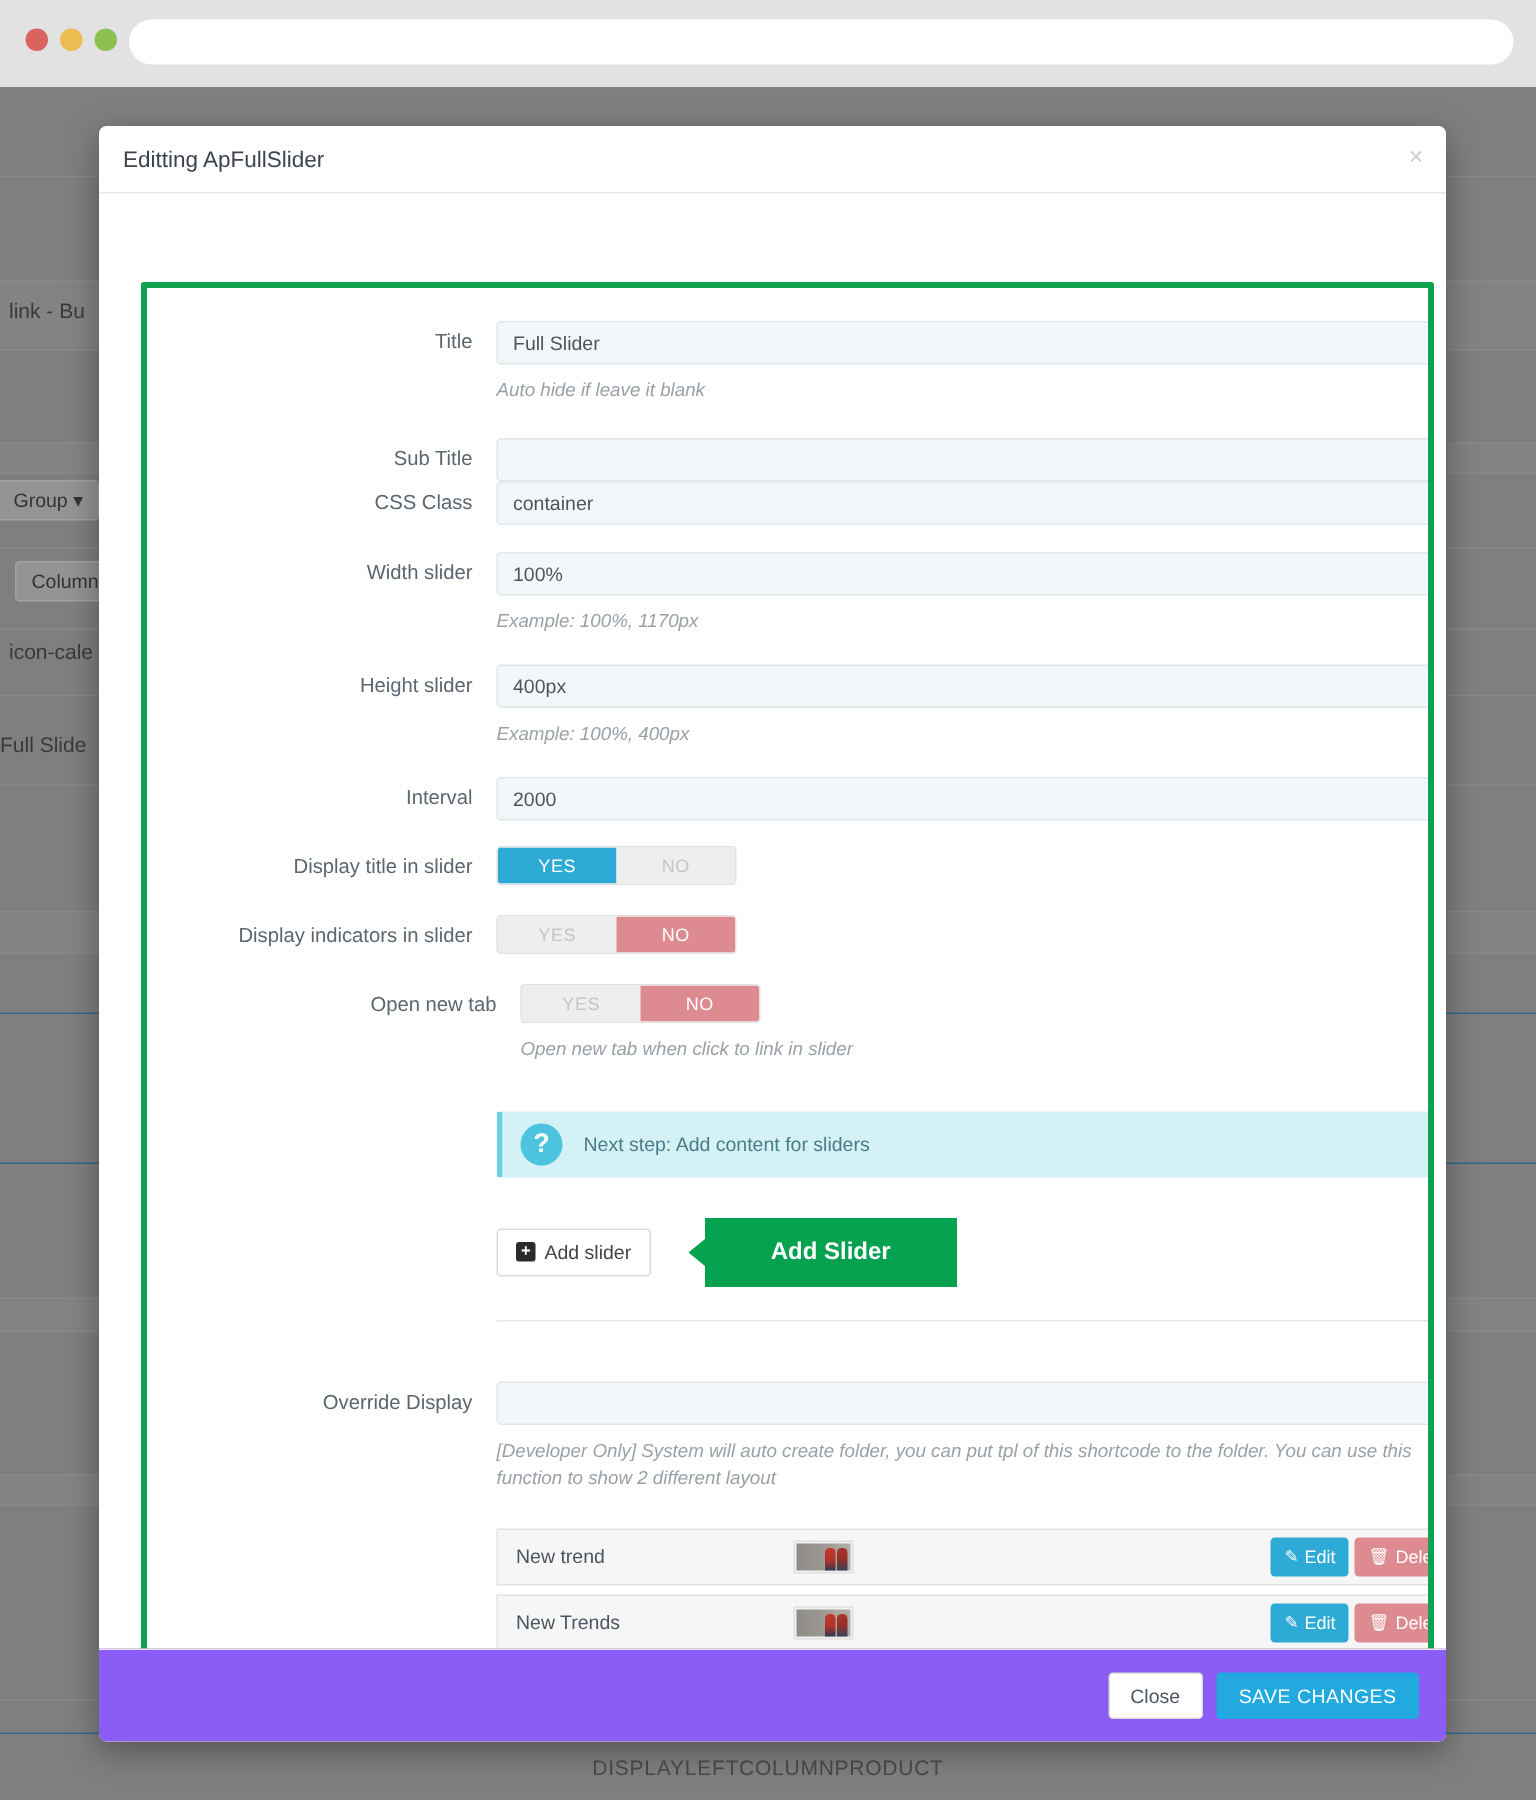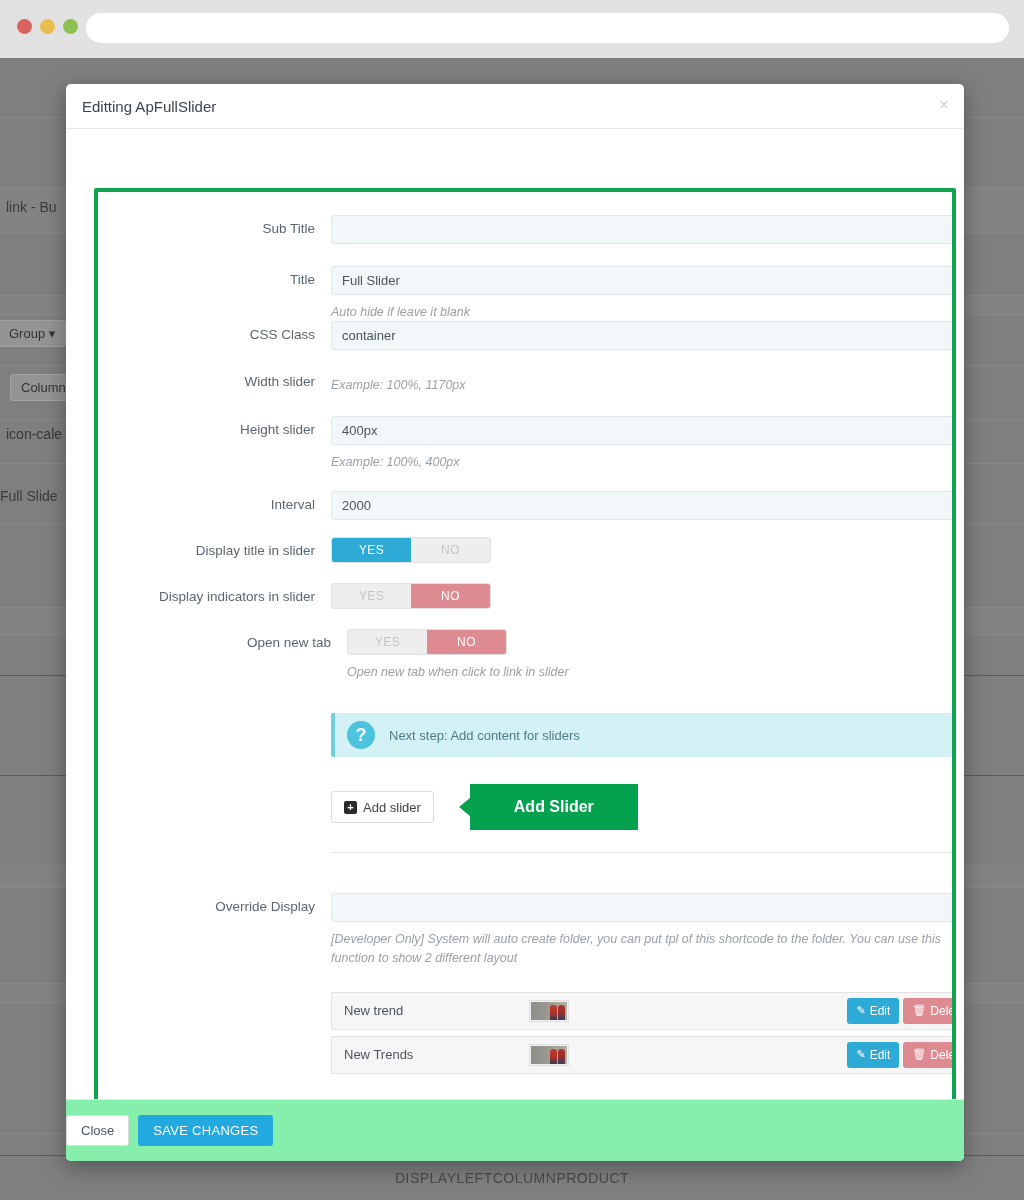--- a/index.html
+++ b/index.html
@@ -355,22 +355,24 @@
 
   
   .modal-footer {
     position: absolute;
     bottom: 0; left: 0;
     width: 898px;
     height: 62px;
     border-top: 1px solid #e7e7e7;
     display: flex;
     align-items: center;
+    justify-content: flex-end;
+    padding-right: 18px;
     gap: 9px;
-    background: #86efac;
+    background: #8b5cf6;
   }
   .btn-close-footer {
     height: 31px;
     padding: 0 14px;
     background: #ffffff;
     border: 1px solid #dcdcdc;
     border-radius: 3px;
     font-size: 13px;
     color: #4a5560;
     cursor: pointer;
@@ -436,45 +438,46 @@
   <div class="modal-header">
     <div class="modal-title">Editting ApFullSlider</div>
     <button class="modal-close">×</button>
   </div>
 
   <div class="modal-body">
     <div class="green-frame"></div>
 
     <div class="form-area">
 
+      <div class="form-row" style="margin-top:22px;">
+        <div class="form-label">Title</div>
+        <div class="form-control-col">
+          <input class="form-input" type="text" value="Full Slider" style="">
+          <div class="help-text">Auto hide if leave it blank</div>
+        </div>
+      </div>
+
       <div class="form-row" style="margin-top:23px;">
         <div class="form-label">Sub Title</div>
         <div class="form-control-col">
           <input class="form-input" type="text" value="" style="">
         </div>
       </div>
 
-      <div class="form-row" style="margin-top:22px;">
-        <div class="form-label">Title</div>
-        <div class="form-control-col">
-          <input class="form-input" type="text" value="Full Slider" style="">
-          <div class="help-text">Auto hide if leave it blank</div>
-        </div>
-      </div>
-
       <div class="form-row" style="">
         <div class="form-label">CSS Class</div>
         <div class="form-control-col">
           <input class="form-input" type="text" value="container" style="">
         </div>
       </div>
 
       <div class="form-row" style="margin-top:18px;">
         <div class="form-label">Width slider</div>
         <div class="form-control-col">
+          <input class="form-input" type="text" value="100%" style="">
           <div class="help-text">Example: 100%, 1170px</div>
         </div>
       </div>
 
       <div class="form-row" style="margin-top:20px;">
         <div class="form-label">Height slider</div>
         <div class="form-control-col">
           <input class="form-input" type="text" value="400px" style="">
           <div class="help-text">Example: 100%, 400px</div>
         </div>

